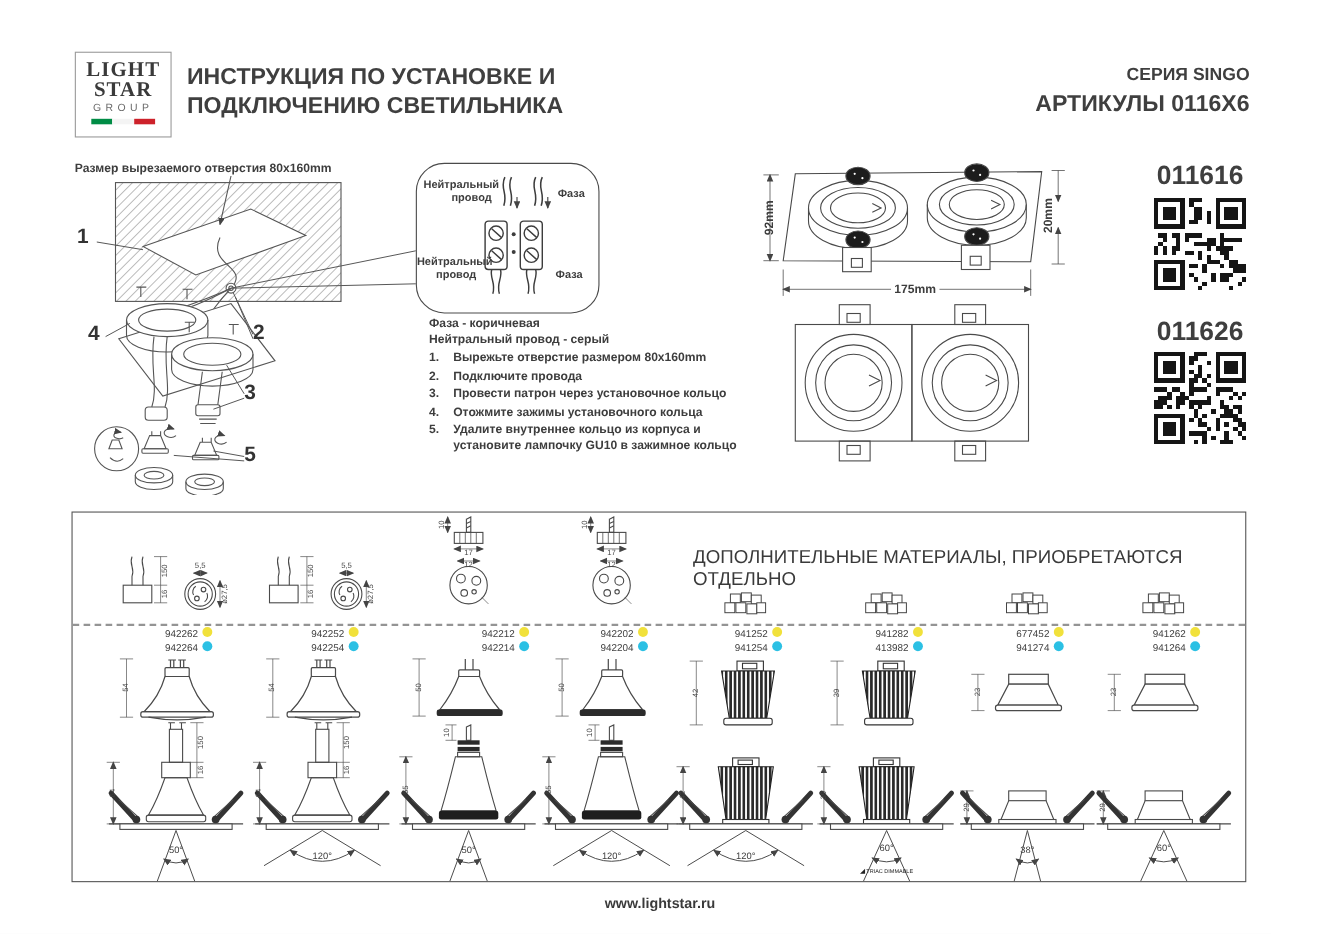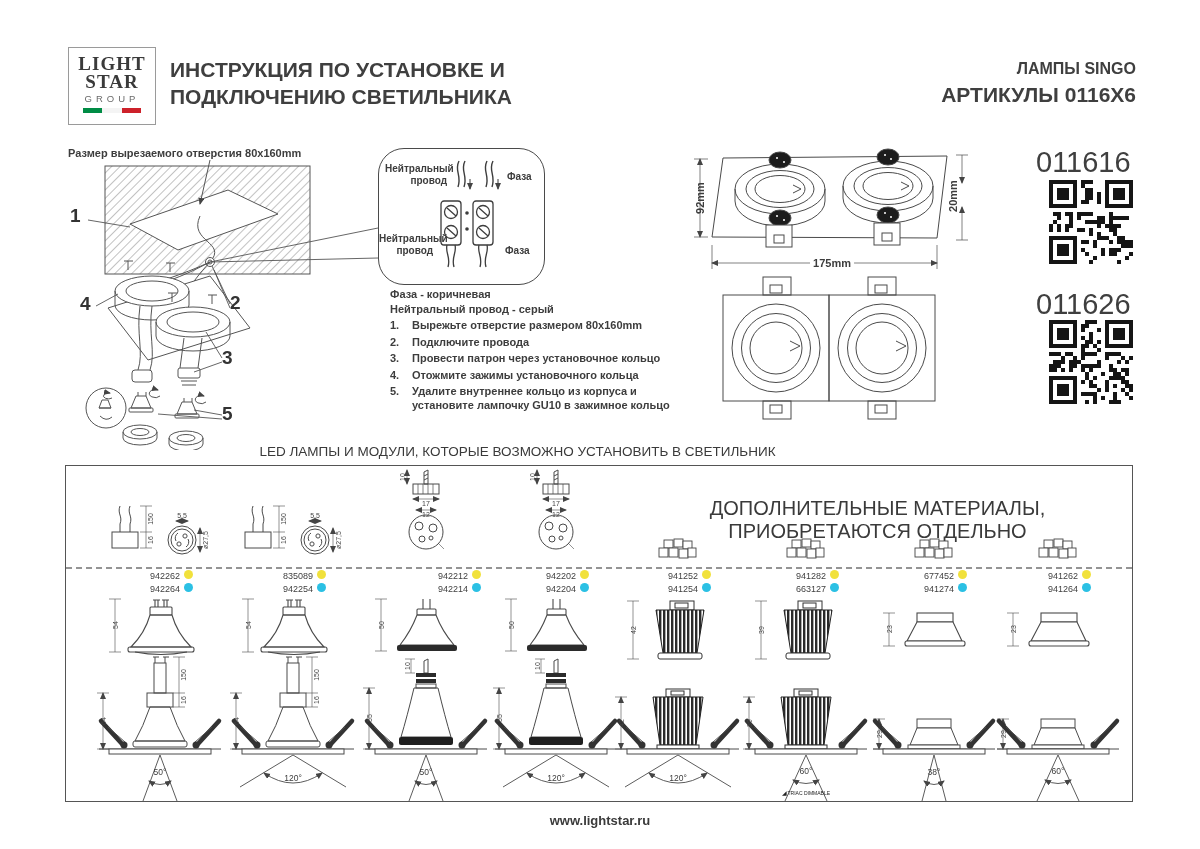--- a/index.html
+++ b/index.html
@@ -21,26 +21,26 @@
   
   .hole-note{left:68px;top:147px;font-size:11px;font-weight:700;color:#3d3d3d}
   .marker{position:absolute;font-size:19px;font-weight:600;color:#333}
   .callout{left:378px;top:148px;width:167px;height:137px;border:1.6px solid #4a4a4a;border-radius:26px;box-sizing:border-box}
   .cl-label{position:absolute;font-size:10px;font-weight:700;color:#3d3d3d;line-height:12px;text-align:right}
   .wire-note{position:absolute;left:390px;font-size:11px;font-weight:600;color:#3d3d3d}
   .steps{position:absolute;left:390px;top:319px;width:296px;font-size:11px;font-weight:600;color:#3d3d3d}
   .step{display:flex;gap:8px;margin-bottom:3px;line-height:13.5px}
   .step .n{min-width:14px}
   
-  .prod-art{position:absolute;left:1036px;width:110px;font-size:29px;font-weight:400;color:#3f3f3f}
+  .prod-art{position:absolute;left:1036px;width:110px;text-align:center;font-size:24px;font-weight:700;color:#3f3f3f}
   
   .ledtitle{left:65px;top:444px;width:905px;text-align:center;font-size:13.5px;color:#3a3a3a}
   .ledbox{left:65px;top:465px;width:1068px;height:337px;border:1.2px solid #555;box-sizing:border-box}
   .dashline{left:66px;top:567px;width:1066px;border-top:2px dashed #949494;height:0}
-  .extratitle{left:630px;top:497px;width:495px;text-align:center;font-size:20px;color:#3a3a3a}
+  .extratitle{left:630px;top:497px;width:495px;font-size:17px;color:#3a3a3a}
   .cell{position:absolute}
   .vdim{position:absolute;font-size:7px;color:#444;transform:translate(-50%,-50%) rotate(-90deg);white-space:nowrap}
   .hdim{position:absolute;font-size:7px;color:#444;transform:translate(-50%,-50%);white-space:nowrap}
   .vdim2{position:absolute;font-size:11px;font-weight:600;color:#3d3d3d;transform:translate(-50%,-50%) rotate(-90deg);white-space:nowrap}
   .hdim2{position:absolute;font-size:11px;font-weight:600;color:#3d3d3d;transform:translate(-50%,-50%);white-space:nowrap;background:#fff;padding:0 3px}
   .art{position:absolute;width:88px}
   .art-row{display:flex;justify-content:flex-end;align-items:flex-start;gap:4px;font-size:9px;line-height:13px;color:#3f3f3f}
   .dot{width:9px;height:9px;border-radius:50%;flex:0 0 auto}
   .dot-y{background:#f1e13b}.dot-c{background:#2bc0e4}
   .beam-label{position:absolute;font-size:8.5px;color:#3c3c3c;transform:translate(-50%,0);white-space:nowrap}
@@ -229,21 +229,21 @@
   <div class="abs logo">
     <div class="l1">LIGHT</div>
     <div class="l2">STAR</div>
     <div class="l3">GROUP</div>
     <div class="flag">
       <span class="fg"></span>
       <span class="fw"></span>
       <span class="fr"></span>
     </div>
   </div>
-  <div class="abs series">ЛАМПЫ SINGO</div>
+  <div class="abs series">СЕРИЯ SINGO</div>
   <div class="abs articles">АРТИКУЛЫ 0116X6</div>
 
   <div class="abs hole-note">Размер вырезаемого отверстия 80x160mm</div>
 
   <svg class="abs" style="left:60px;top:158px" width="330" height="292" viewBox="0 0 330 292">
     <g stroke="#555" stroke-width="1" fill="none">
       <rect x="45" y="8" width="205" height="108" fill="url(#hatch)"></rect>
       <polygon points="70,66 168,32 218,56 118,92" fill="#fff"></polygon>
       <line x1="150" y1="2" x2="140" y2="46" marker-end="url(#ah)"></line>
       <path d="M140,58 C128,84 168,84 150,104"></path>
@@ -820,21 +820,20 @@
       <rect x="13" y="19" width="1" height="1"></rect>
       <rect x="16" y="19" width="1" height="1"></rect>
       <rect x="20" y="19" width="1" height="1"></rect>
       <rect x="9" y="20" width="1" height="1"></rect>
       <rect x="11" y="20" width="1" height="1"></rect>
       <rect x="15" y="20" width="1" height="1"></rect>
       <rect x="16" y="20" width="1" height="1"></rect>
       <rect x="17" y="20" width="1" height="1"></rect>
     </svg>
 
-  <div class="abs ledtitle">LED ЛАМПЫ И МОДУЛИ, КОТОРЫЕ ВОЗМОЖНО УСТАНОВИТЬ В СВЕТИЛЬНИК</div>
   <div class="abs ledbox"></div>
   <div class="abs extratitle">ДОПОЛНИТЕЛЬНЫЕ МАТЕРИАЛЫ, ПРИОБРЕТАЮТСЯ ОТДЕЛЬНО</div>
   <div class="abs dashline"></div>
 
   <div class="cell" style="left:100px;top:498px;width:120px;height:60px">
     <svg width="120" height="60" viewBox="0 0 120 60">
         <use href="#socket-gu10"></use>
       </svg>
     <span class="vdim" style="left:50px;top:21px">150</span>
     <span class="vdim" style="left:50px;top:42px">16</span>
@@ -892,21 +891,21 @@
         <span>942262</span>
         <span class="dot dot-y"></span>
       </div>
     <div class="art-row">
         <span>942264</span>
         <span class="dot dot-c"></span>
       </div>
   </div>
   <div class="art" style="left:238px;top:570px">
     <div class="art-row">
-        <span>835089</span>
+        <span>942252</span>
         <span class="dot dot-y"></span>
       </div>
     <div class="art-row">
         <span>942254</span>
         <span class="dot dot-c"></span>
       </div>
   </div>
   <div class="art" style="left:393px;top:570px">
     <div class="art-row">
         <span>942212</span>
@@ -936,21 +935,21 @@
         <span>941254</span>
         <span class="dot dot-c"></span>
       </div>
   </div>
   <div class="art" style="left:751px;top:570px">
     <div class="art-row">
         <span>941282</span>
         <span class="dot dot-y"></span>
       </div>
     <div class="art-row">
-        <span>663127</span>
+        <span>413982</span>
         <span class="dot dot-c"></span>
       </div>
   </div>
   <div class="art" style="left:879px;top:570px">
     <div class="art-row">
         <span>677452</span>
         <span class="dot dot-y"></span>
       </div>
     <div class="art-row">
         <span>941274</span>

